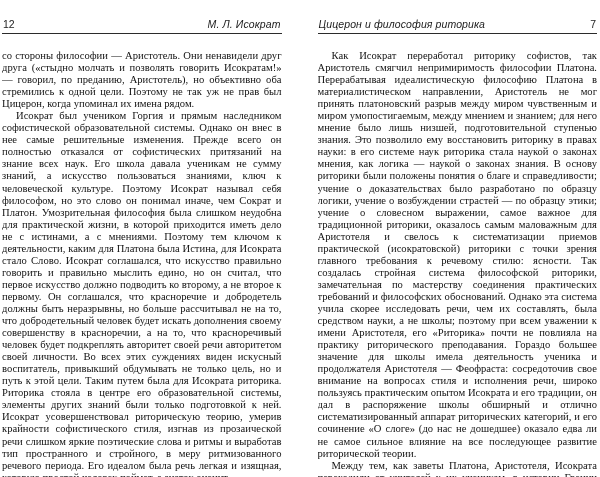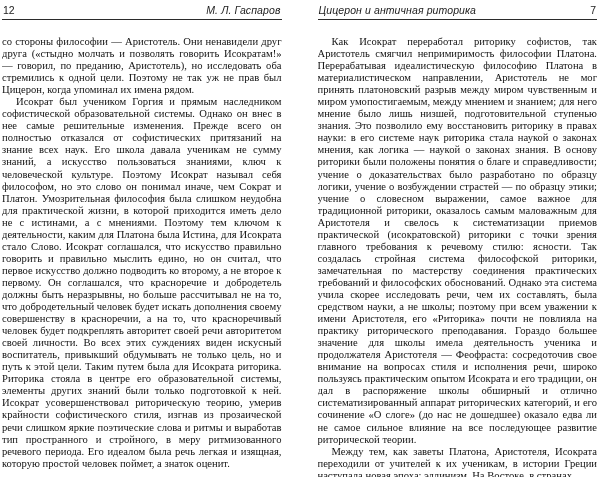--- a/index.html
+++ b/index.html
@@ -9,21 +9,21 @@
   }
   body {
     width: 600px;
     height: 477px;
     overflow: hidden;
     position: relative;
   }
   .spread {
     display: flex;
     gap: 36px;
-    padding: 4px 3px 0 2px;
+    padding: 18px 3px 0 2px;
     box-sizing: border-box;
     width: 600px;
     height: 477px;
   }
   .page {
     flex: 1 1 0;
     min-width: 0;
     display: flex;
     flex-direction: column;
   }
@@ -67,31 +67,31 @@
   }
 </style>
 </head>
 <body>
 
 <div class="spread">
 
   <div class="page">
     <div class="page-header">
       <span class="page-num">12</span>
-      <span class="running-head">М. Л. Гаспаров</span>
+      <span class="running-head">М. Л. Исократ</span>
     </div>
     <div class="page-body">
-      <p class="continuation">со стороны философии — Аристотель. Они ненавидели друг друга («стыдно молчать и позволять говорить Исократам!» — говорил, по преданию, Аристотель), но исследовать оба стремились к одной цели. Поэтому не так уж не прав был Цицерон, когда упоминал их имена рядом.</p>
+      <p class="continuation">со стороны философии — Аристотель. Они ненавидели друг друга («стыдно молчать и позволять говорить Исократам!» — говорил, по преданию, Аристотель), но объективно оба стремились к одной цели. Поэтому не так уж не прав был Цицерон, когда упоминал их имена рядом.</p>
       <p>Исократ был учеником Горгия и прямым наследником софистической образовательной системы. Однако он внес в нее самые решительные изменения. Прежде всего он полностью отказался от софистических притязаний на знание всех наук. Его школа давала ученикам не сумму знаний, а искусство пользоваться знаниями, ключ к человеческой культуре. Поэтому Исократ называл себя философом, но это слово он понимал иначе, чем Сократ и Платон. Умозрительная философия была слишком неудобна для практической жизни, в которой приходится иметь дело не с истинами, а с мнениями. Поэтому тем ключом к деятельности, каким для Платона была Истина, для Исократа стало Слово. Исократ соглашался, что искусство правильно говорить и правильно мыслить едино, но он считал, что первое искусство должно подводить ко второму, а не второе к первому. Он соглашался, что красноречие и добродетель должны быть неразрывны, но больше рассчитывал не на то, что добродетельный человек будет искать дополнения своему совершенству в красноречии, а на то, что красноречивый человек будет подкреплять авторитет своей речи авторитетом своей личности. Во всех этих суждениях виден искусный воспитатель, привыкший обдумывать не только цель, но и путь к этой цели. Таким путем была для Исократа риторика. Риторика стояла в центре его образовательной системы, элементы других знаний были только подготовкой к ней. Исократ усовершенствовал риторическую теорию, умерив крайности софистического стиля, изгнав из прозаической речи слишком яркие поэтические слова и ритмы и выработав тип пространного и стройного, в меру ритмизованного речевого периода. Его идеалом была речь легкая и изящная, которую простой человек поймет, а знаток оценит.</p>
     </div>
   </div>
 
   <div class="page">
     <div class="page-header">
-      <span class="running-head">Цицерон и античная риторика</span>
+      <span class="running-head">Цицерон и философия риторика</span>
       <span class="page-num">7</span>
     </div>
     <div class="page-body">
       <p>Как Исократ переработал риторику софистов, так Аристотель смягчил непримиримость философии Платона. Перерабатывая идеалистическую философию Платона в материалистическом направлении, Аристотель не мог принять платоновский разрыв между миром чувственным и миром умопостигаемым, между мнением и знанием; для него мнение было лишь низшей, подготовительной ступенью знания. Это позволило ему восстановить риторику в правах науки: в его системе наук риторика стала наукой о законах мнения, как логика — наукой о законах знания. В основу риторики были положены понятия о благе и справедливости; учение о доказательствах было разработано по образцу логики, учение о возбуждении страстей — по образцу этики; учение о словесном выражении, самое важное для традиционной риторики, оказалось самым маловажным для Аристотеля и свелось к систематизации приемов практической (исократовской) риторики с точки зрения главного требования к речевому стилю: ясности. Так создалась стройная система философской риторики, замечательная по мастерству соединения практических требований и философских обоснований. Однако эта система учила скорее исследовать речи, чем их составлять, была средством науки, а не школы; поэтому при всем уважении к имени Аристотеля, его «Риторика» почти не повлияла на практику риторического преподавания. Гораздо большее значение для школы имела деятельность ученика и продолжателя Аристотеля — Феофраста: сосредоточив свое внимание на вопросах стиля и исполнения речи, широко пользуясь практическим опытом Исократа и его традиции, он дал в распоряжение школы обширный и отлично систематизированный аппарат риторических категорий, и его сочинение «О слоге» (до нас не дошедшее) оказало едва ли не самое сильное влияние на все последующее развитие риторической теории.</p>
       <p>Между тем, как заветы Платона, Аристотеля, Исократа переходили от учителей к их ученикам, в истории Греции наступала новая эпоха: эллинизм. На Востоке, в странах,</p>
     </div>
   </div>
 
 </div>
 

